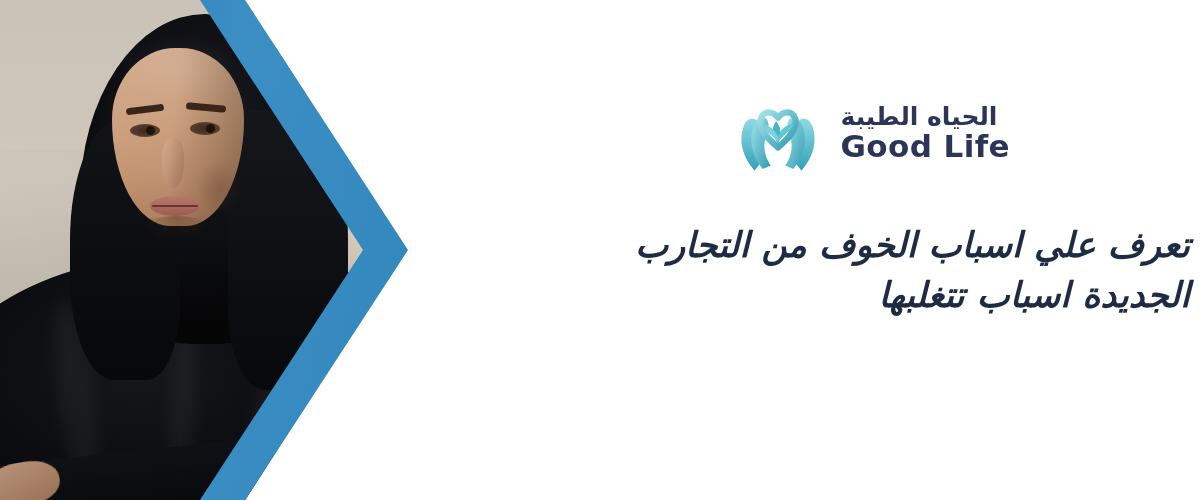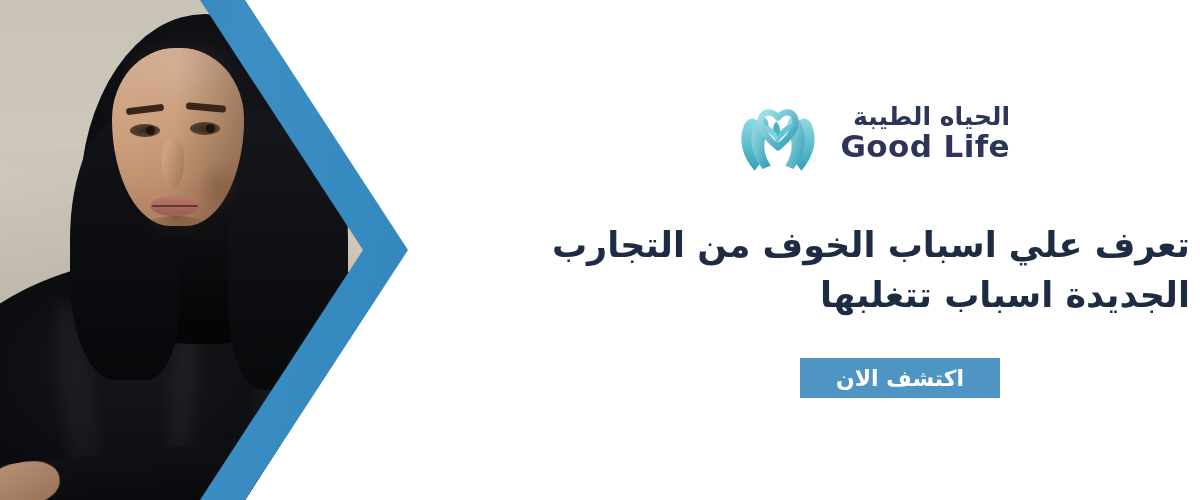--- a/index.html
+++ b/index.html
@@ -251,20 +251,21 @@
     gap: 16px;
   }
   .logo-mark {
     width: 92px;
     height: 90px;
     flex: 0 0 auto;
   }
   .logo-text {
     display: flex;
     flex-direction: column;
+    align-items: flex-end;
     line-height: 1;
   }
   .logo-ar {
     font-size: 25px;
     font-weight: 700;
     color: #2c3557;
     letter-spacing: 0.5px;
   }
   .logo-en {
     font-size: 31px;
@@ -279,20 +280,21 @@
     position: absolute;
     right: 10px;
     top: 198px;
     width: 640px;
     text-align: right;
     color: #1d2c43;
     font-size: 35px;
     font-weight: 700;
     line-height: 1.42;
     letter-spacing: 0.2px;
+    font-style: italic;
   }
 
   .cta {
     position: absolute;
     right: 200px;
     top: 358px;
     width: 200px;
     height: 40px;
     background: #4e95c3;
     color: #ffffff;
@@ -387,16 +389,15 @@
         <span class="logo-en">Good Life</span>
       </div>
     </div>
 
     <h1 class="headline">
       <span>تعرف علي اسباب الخوف من التجارب</span>
       <br>
       <span>الجديدة اسباب تتغلبها</span>
     </h1>
 
-    <button class="cta">اكتشف الان</button>
 
   </div>
 </div>
 
 </body></html>

